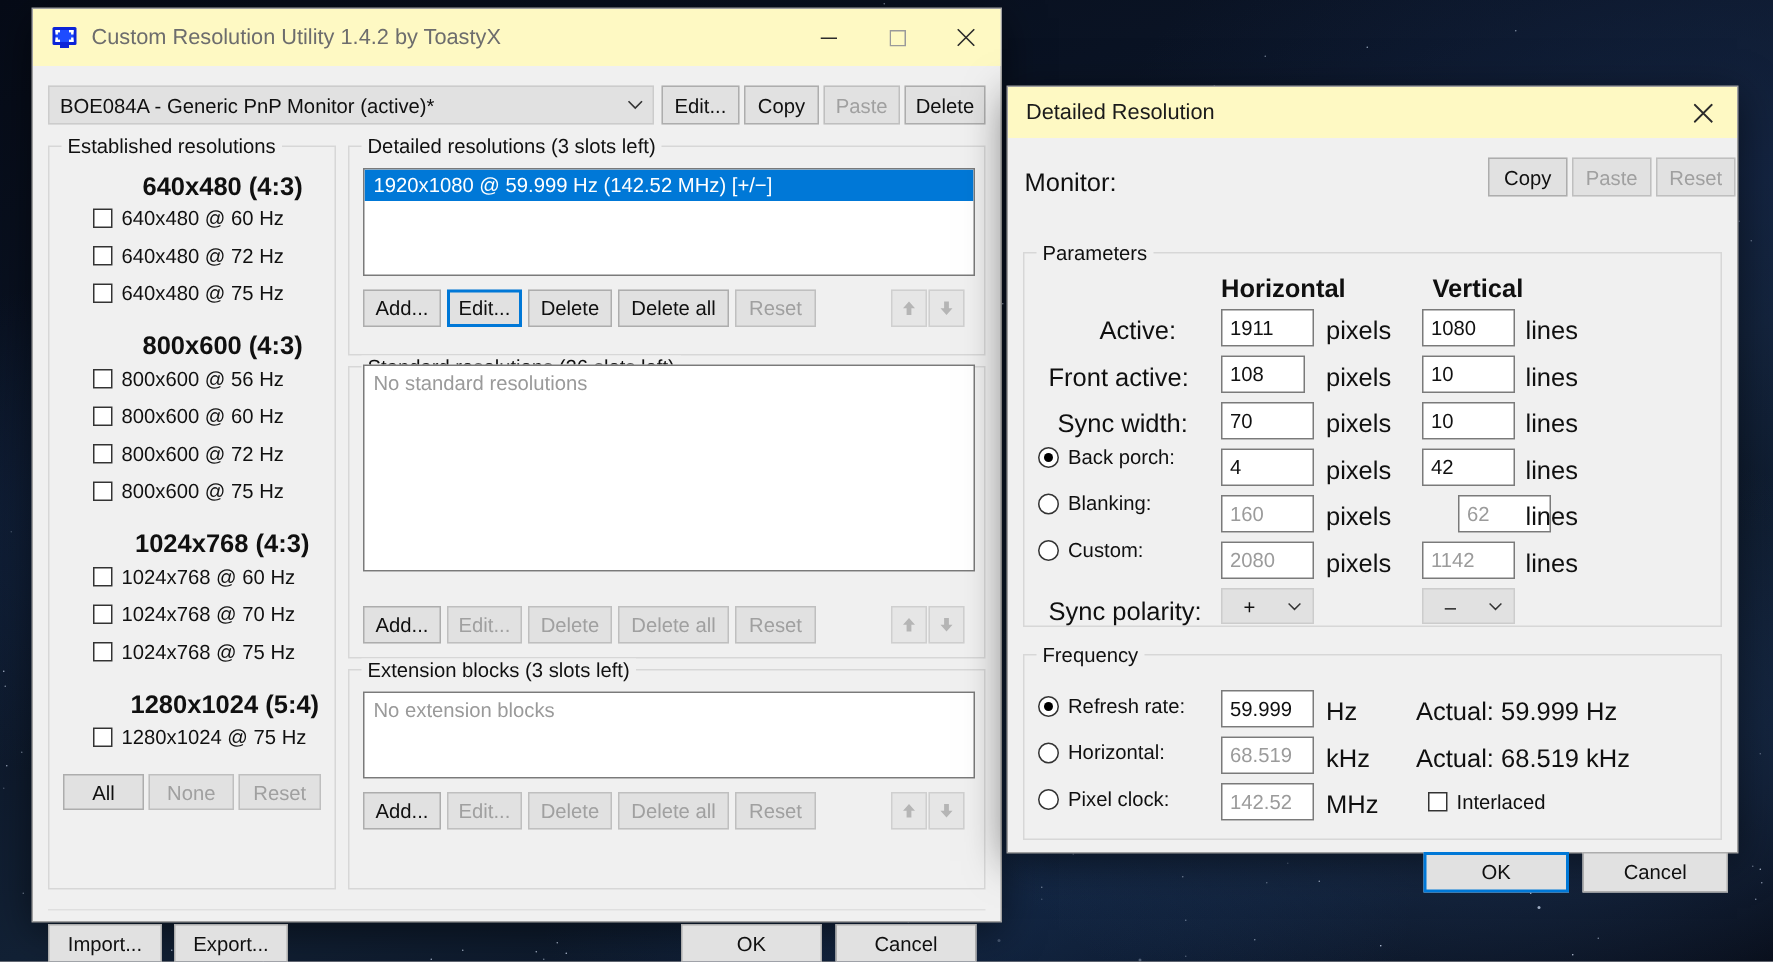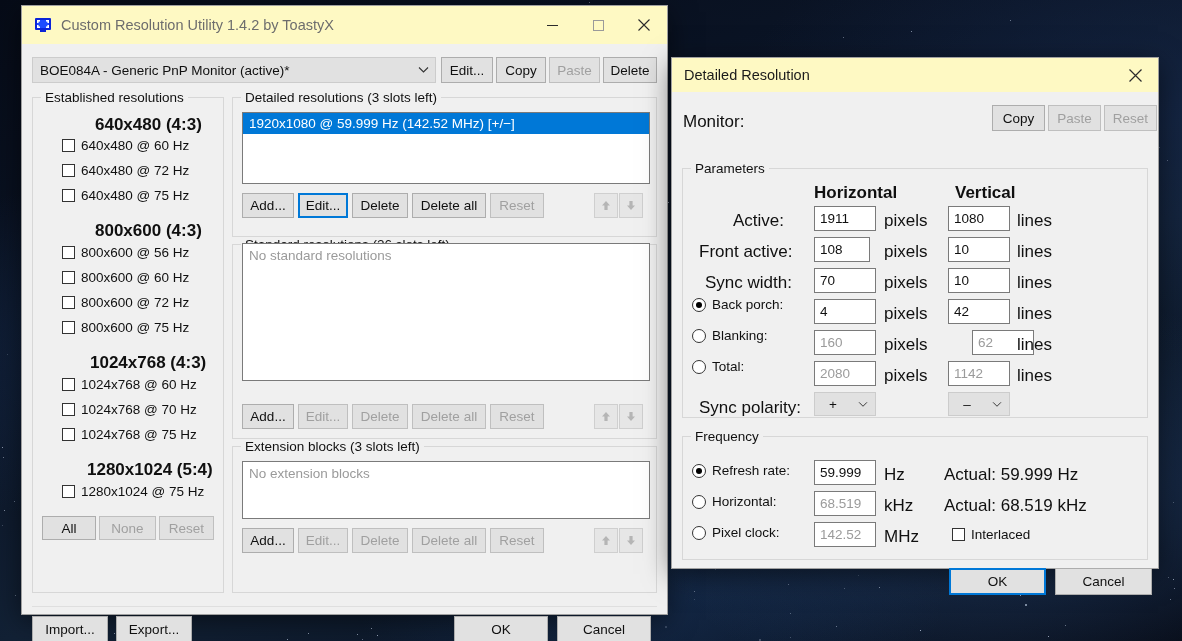--- a/index.html
+++ b/index.html
@@ -666,21 +666,21 @@
       <span class="radio"></span>
       <span>Blanking:</span>
     </div>
     <div class="txt dim" style="left:142px;top:238px;width:62px;height:25px;">160</div>
     <div class="lbl" style="left:212px;top:243px;">pixels</div>
     <div class="txt dim" style="left:276px;top:238px;width:62px;height:25px;margin-left:24px;">62</div>
     <div class="lbl" style="left:345px;top:243px;">lines</div>
 
     <div class="cbrow" style="left:20px;top:267px;">
       <span class="radio"></span>
-      <span>Total:</span>
+      <span>Custom:</span>
     </div>
     <div class="txt dim" style="left:142px;top:269px;width:62px;height:25px;">2080</div>
     <div class="lbl" style="left:212px;top:274px;">pixels</div>
     <div class="txt dim" style="left:276px;top:269px;width:62px;height:25px;">1142</div>
     <div class="lbl" style="left:345px;top:274px;">lines</div>
 
     <div class="lbl" style="left:27px;top:306px;">Sync polarity:</div>
     <div class="combo" style="left:142px;top:300px;width:62px;height:24px;">
       <span class="ctext" style="padding-left:0;text-align:center;">+</span>
       <span class="carrow">

